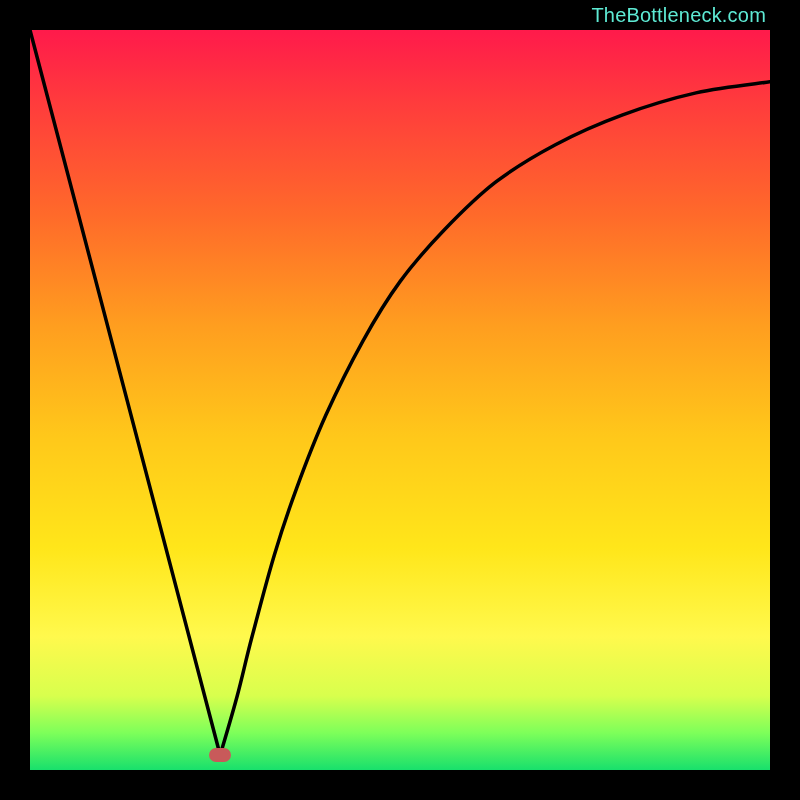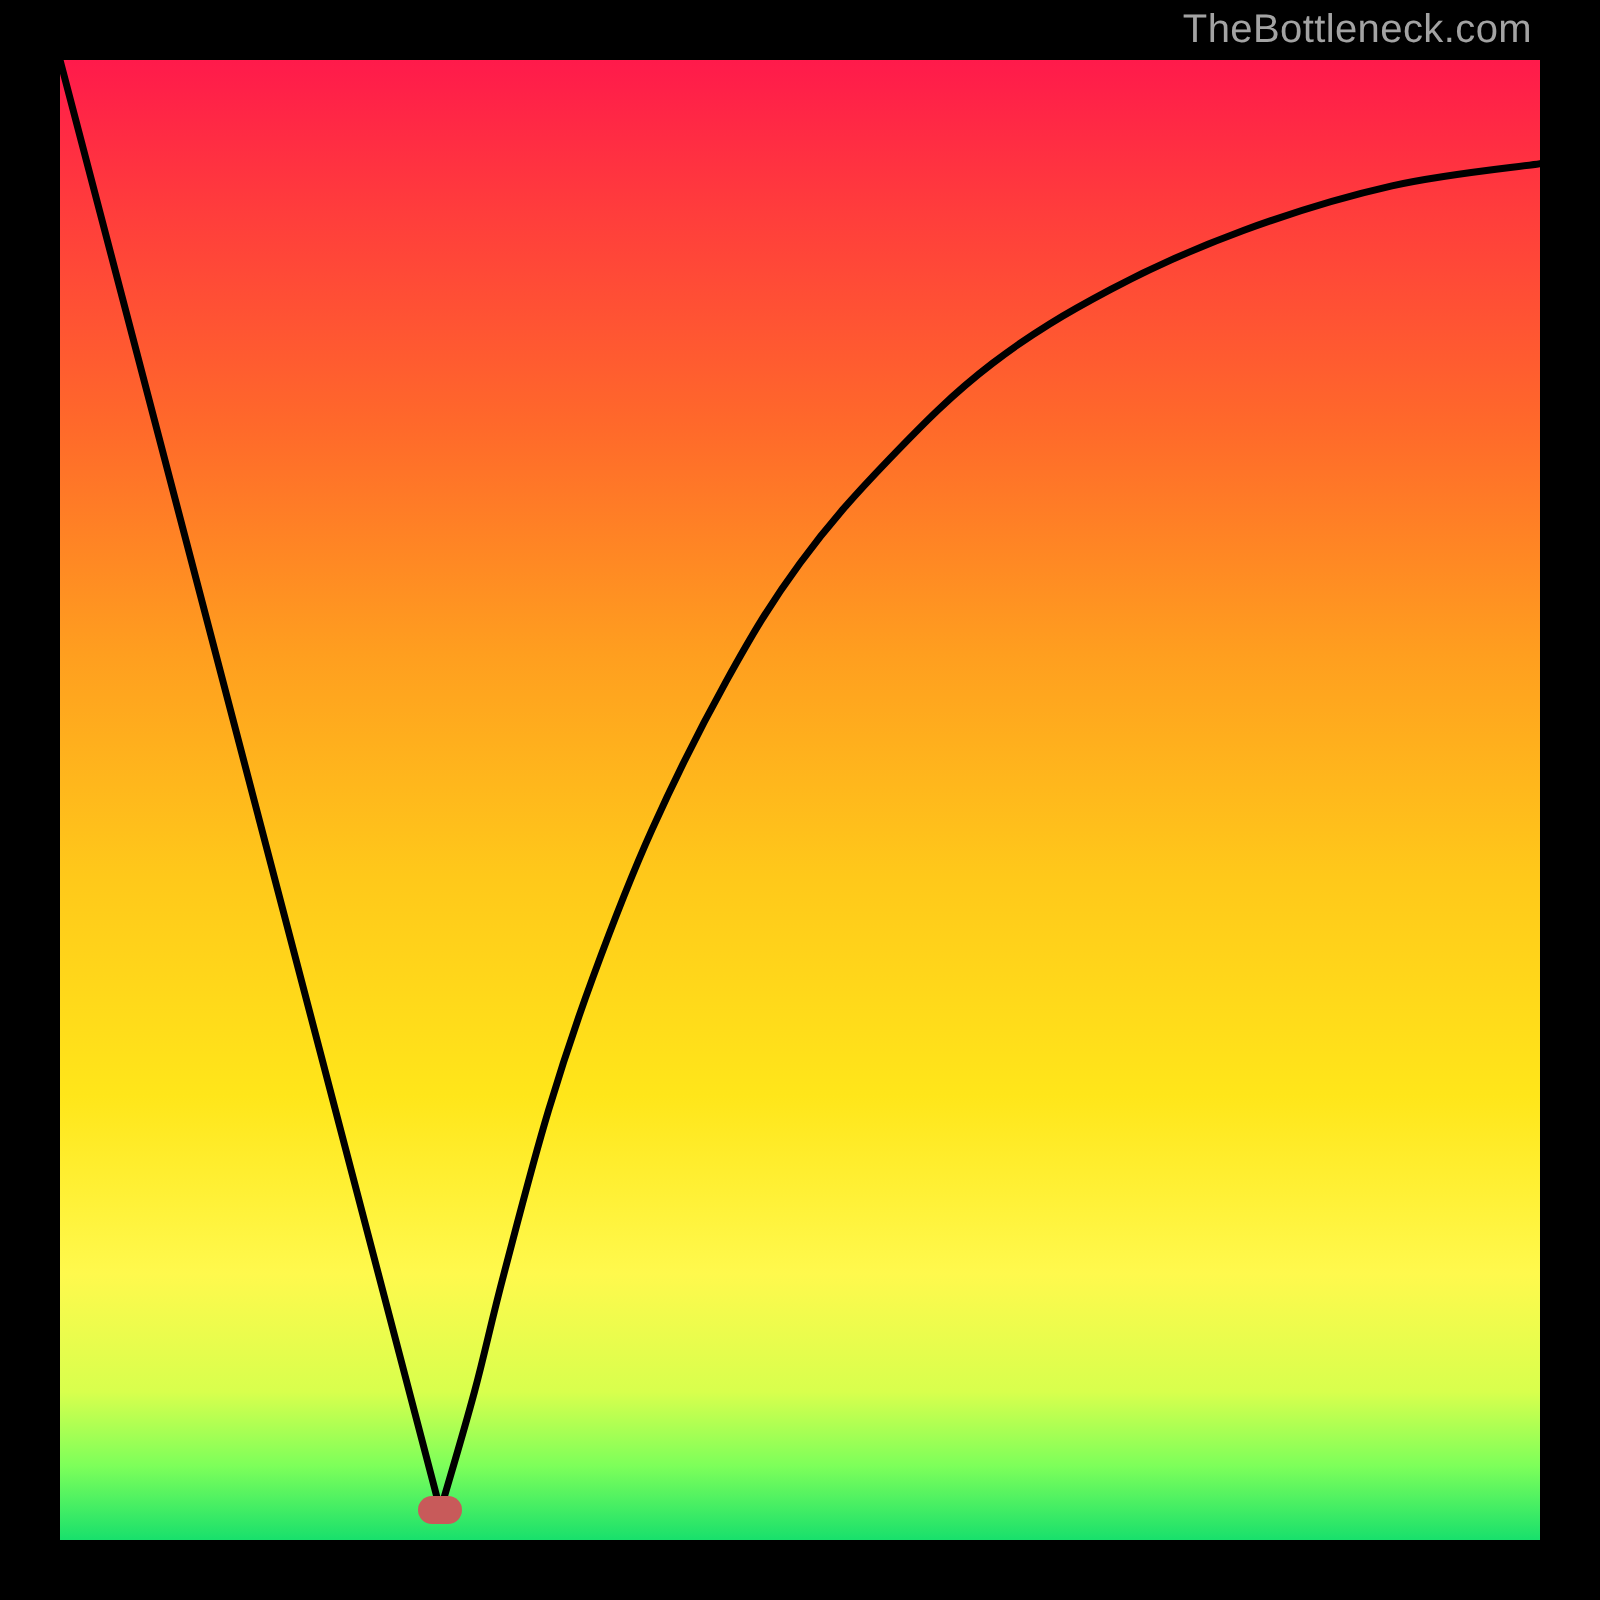--- a/index.html
+++ b/index.html
@@ -36,21 +36,21 @@
       #fff94d 82%,
       #d8ff4d 90%,
       #7dff5a 95%,
       #18e06c 100%
     );
   }
   .watermark {
     position: absolute;
     top: 4px;
     right: 34px;
-    color: #a3a3a3;
+    color: #5eead4;
     font-size: 20px;
     font-weight: 500;
     letter-spacing: 0.2px;
   }
   svg.curve {
     position: absolute;
     left: 0;
     top: 0;
     width: 740px;
     height: 740px;

